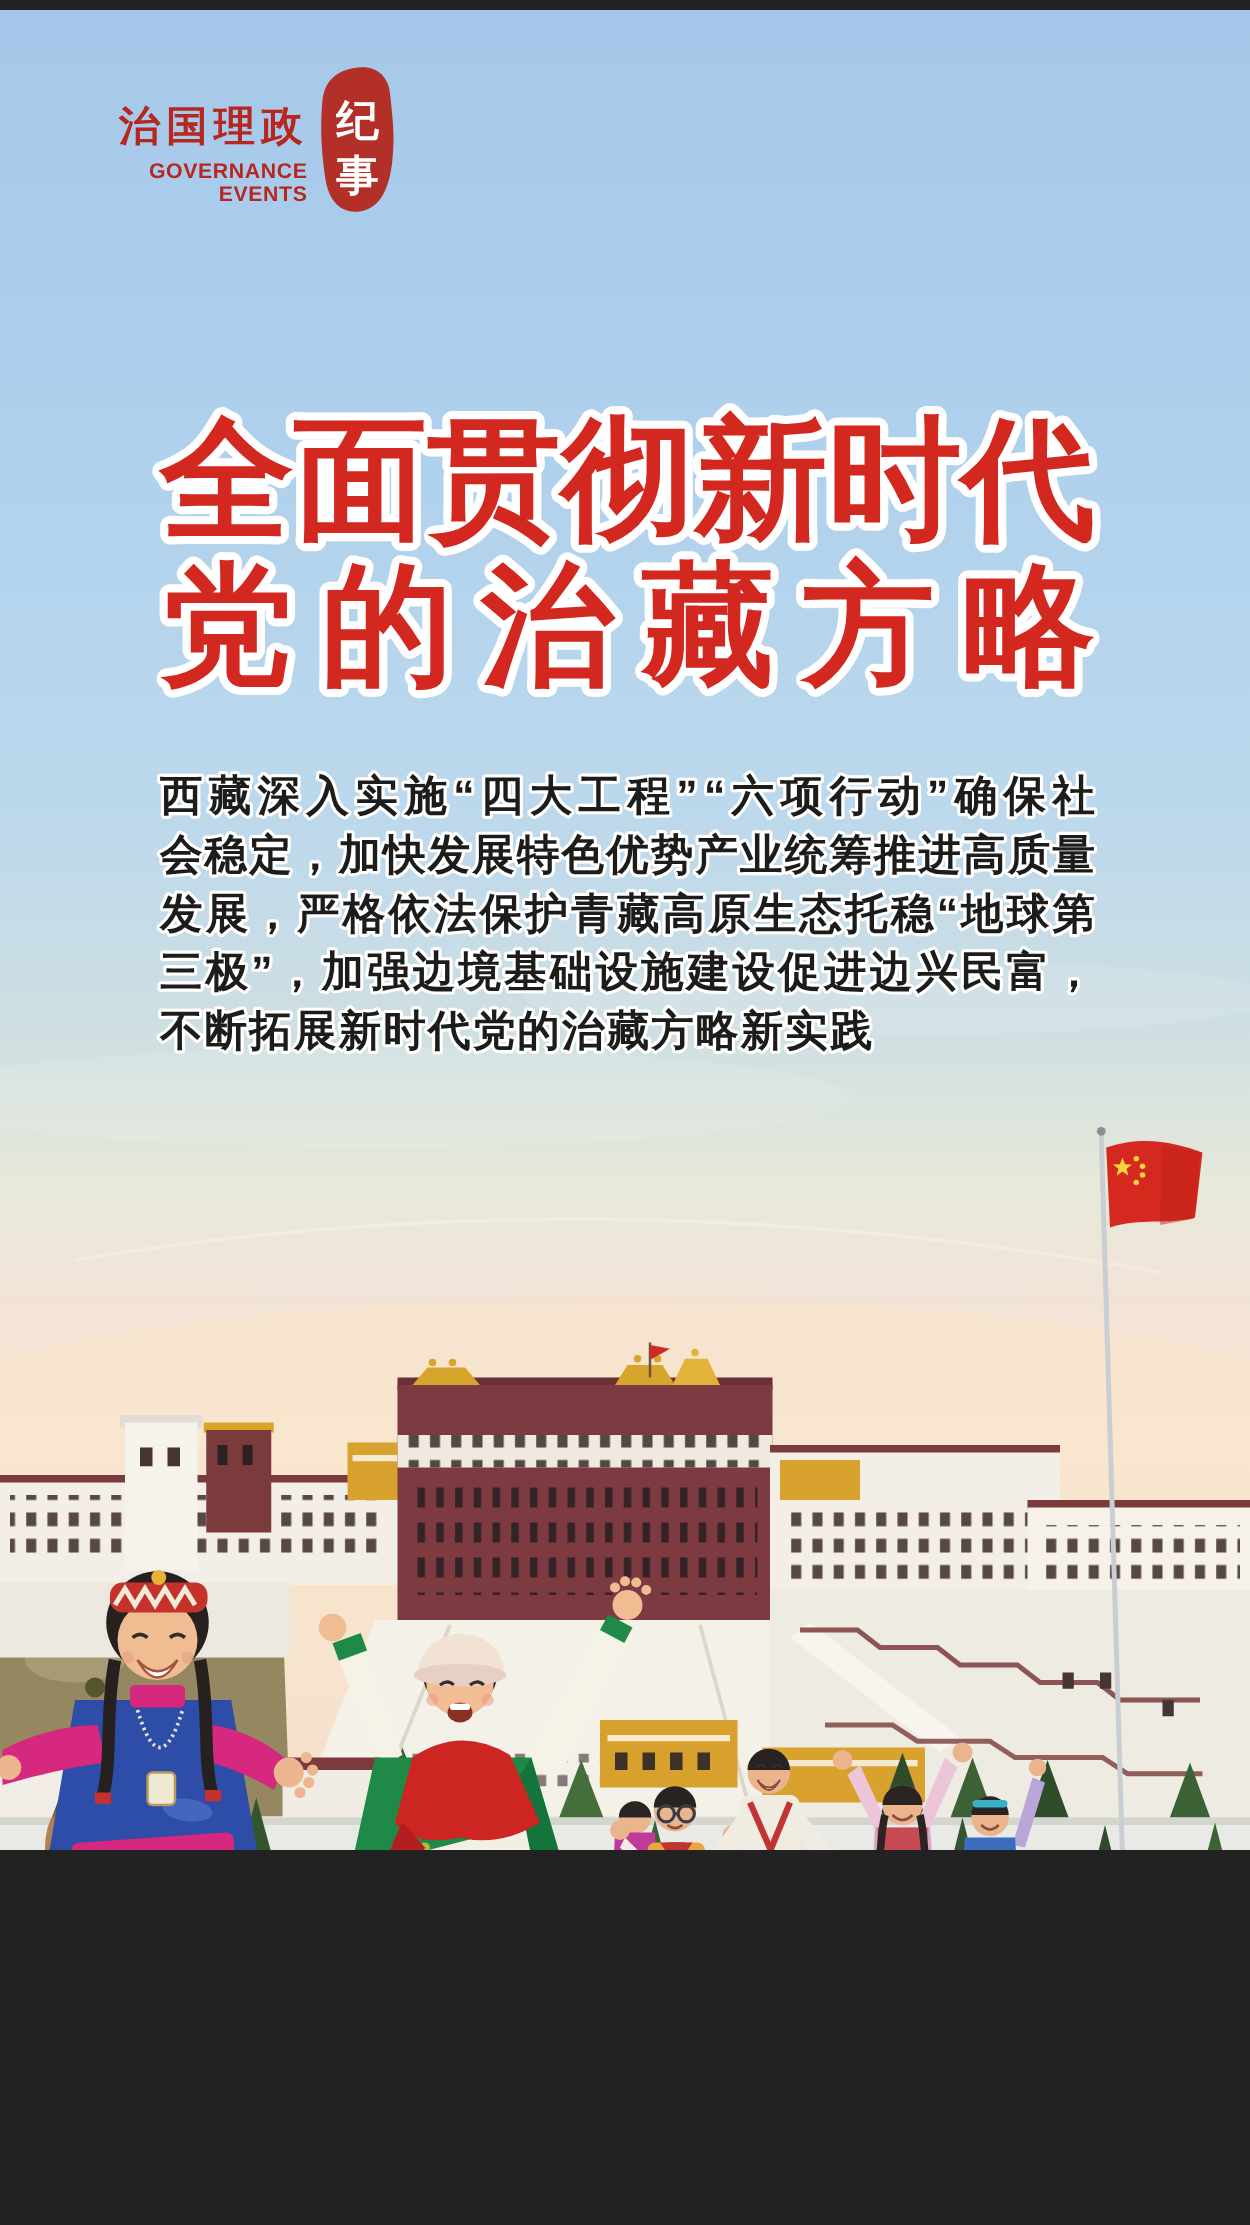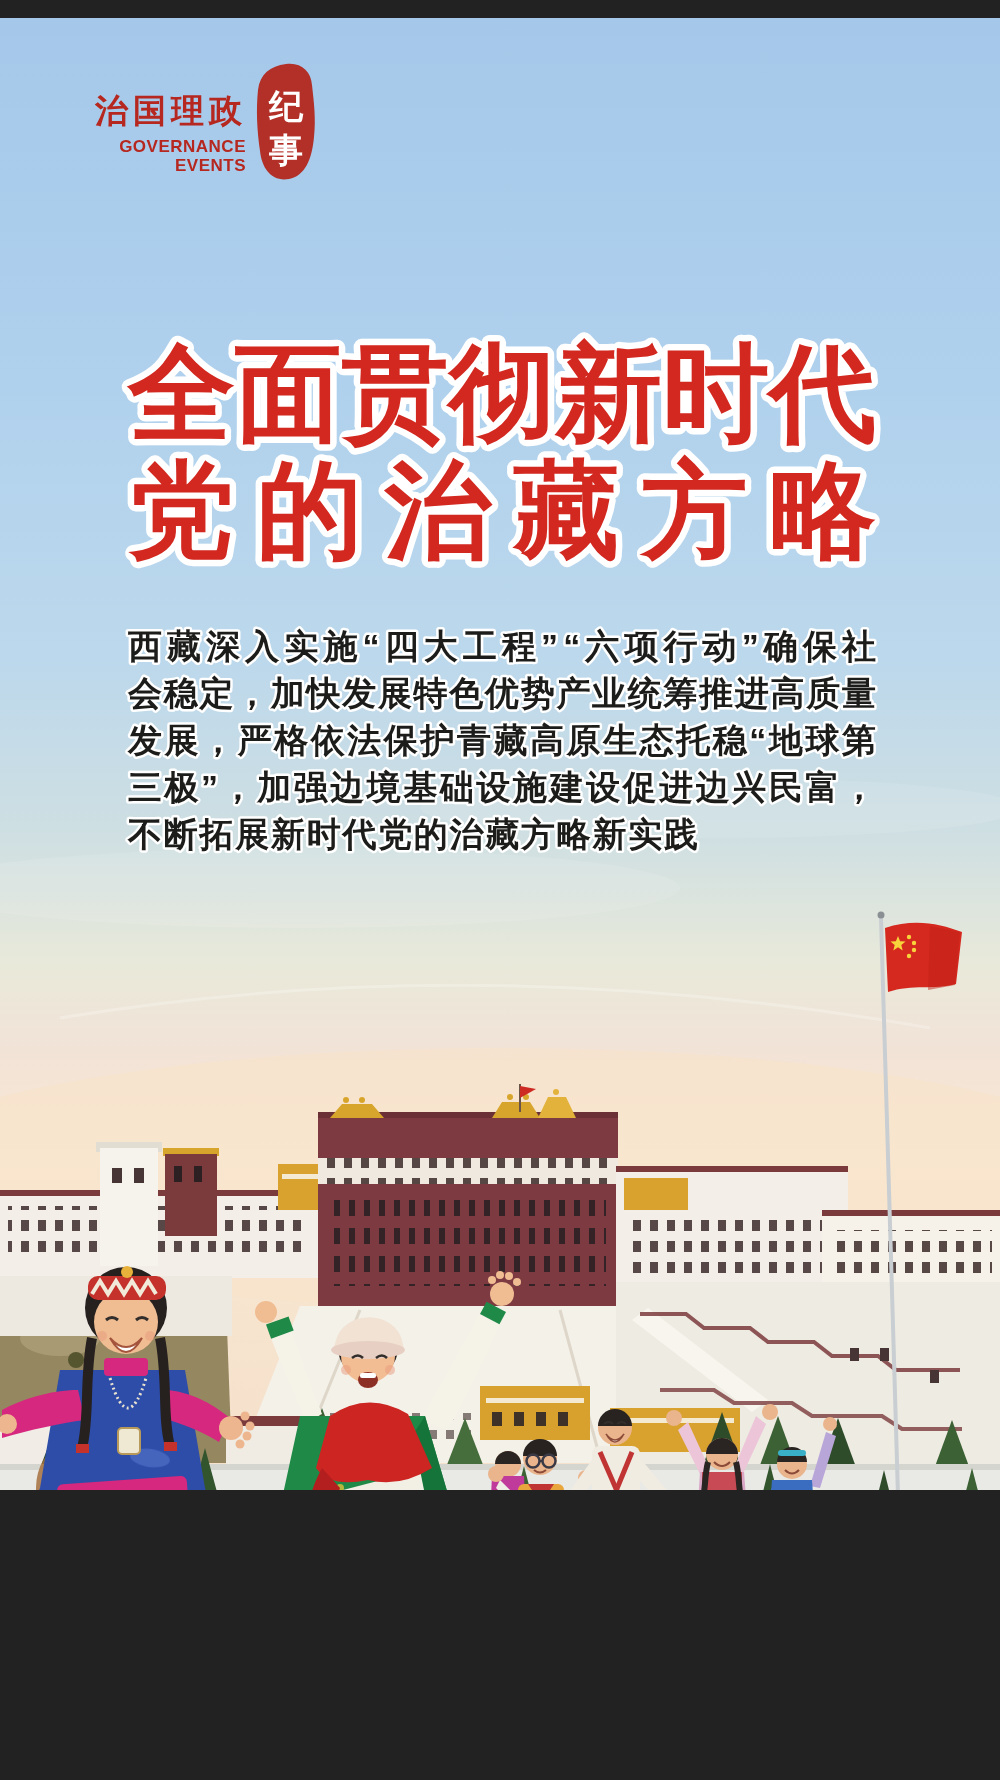--- a/index.html
+++ b/index.html
@@ -1,16 +1,16 @@
 <!DOCTYPE html>
 <html><head>
 <meta charset="utf-8">
 <style>
   html,body{margin:0;padding:0;background:#222;}
-  .poster{position:relative;width:1000px;height:1472px;margin:18px auto;overflow:hidden;
+  .poster{position:relative;width:1000px;height:1472px;margin:8px auto;overflow:hidden;
           font-family:"Liberation Sans","DejaVu Sans",sans-serif;}
   .poster svg{position:absolute;left:0;top:0;display:block;}
   svg text{font-family:"Liberation Sans","DejaVu Sans",sans-serif;}
   .h1{font-size:106px;font-weight:bold;fill:#d3281f;stroke:#ffffff;stroke-width:13px;
       paint-order:stroke;stroke-linejoin:round;}
   .bodyline{font-size:34px;font-weight:bold;fill:#1c1c1a;stroke:#ffffff;stroke-width:5px;
       paint-order:stroke;stroke-linejoin:round;}
   .logo-cn{font-size:33px;font-weight:bold;fill:#b5271f;letter-spacing:5px;}
   .logo-en{font-size:17px;font-weight:bold;fill:#b5271f;letter-spacing:.5px;}
   .seal-ch{font-size:34px;font-weight:bold;fill:#ffffff;}

